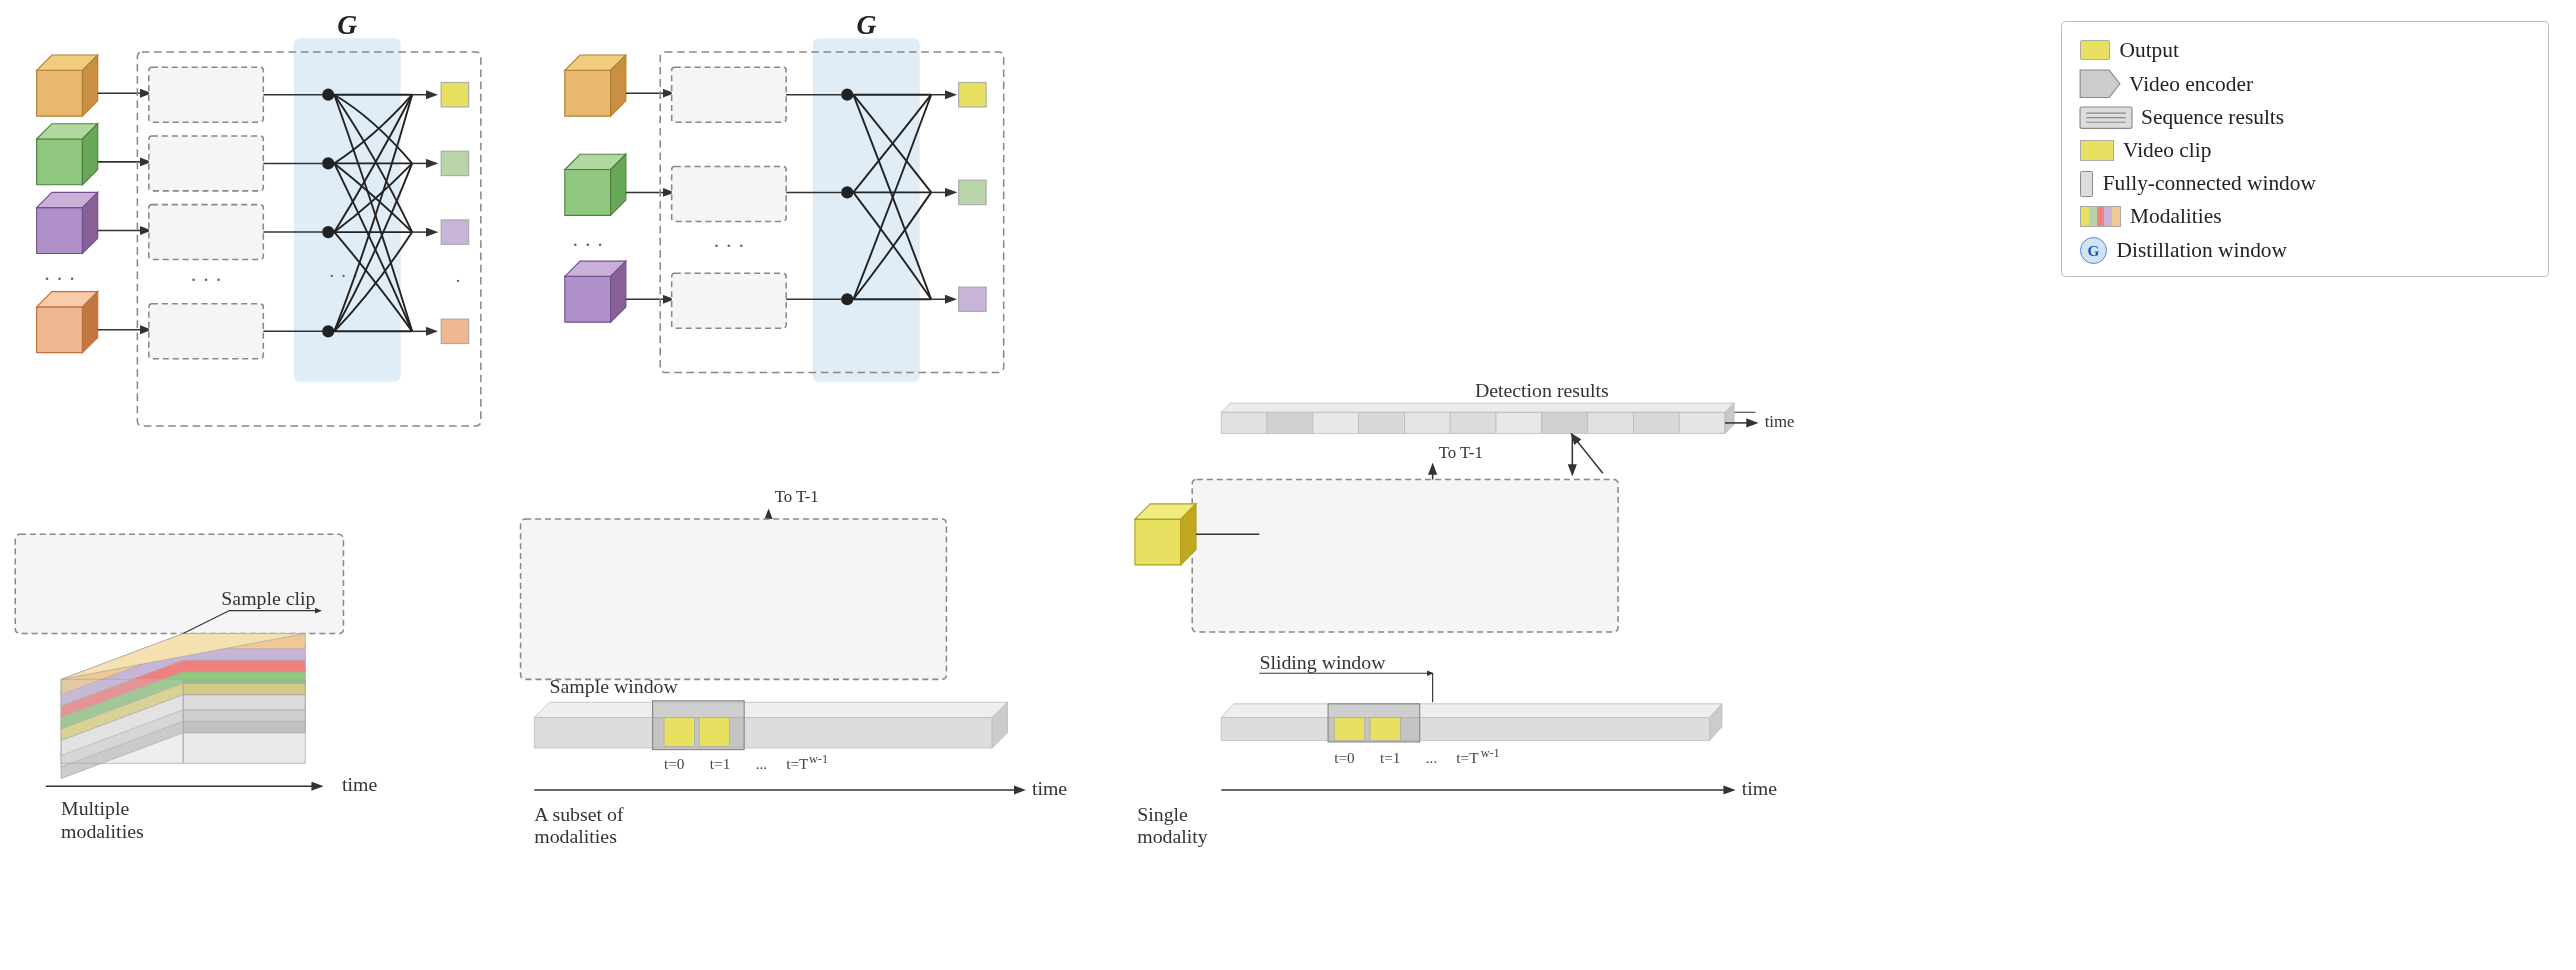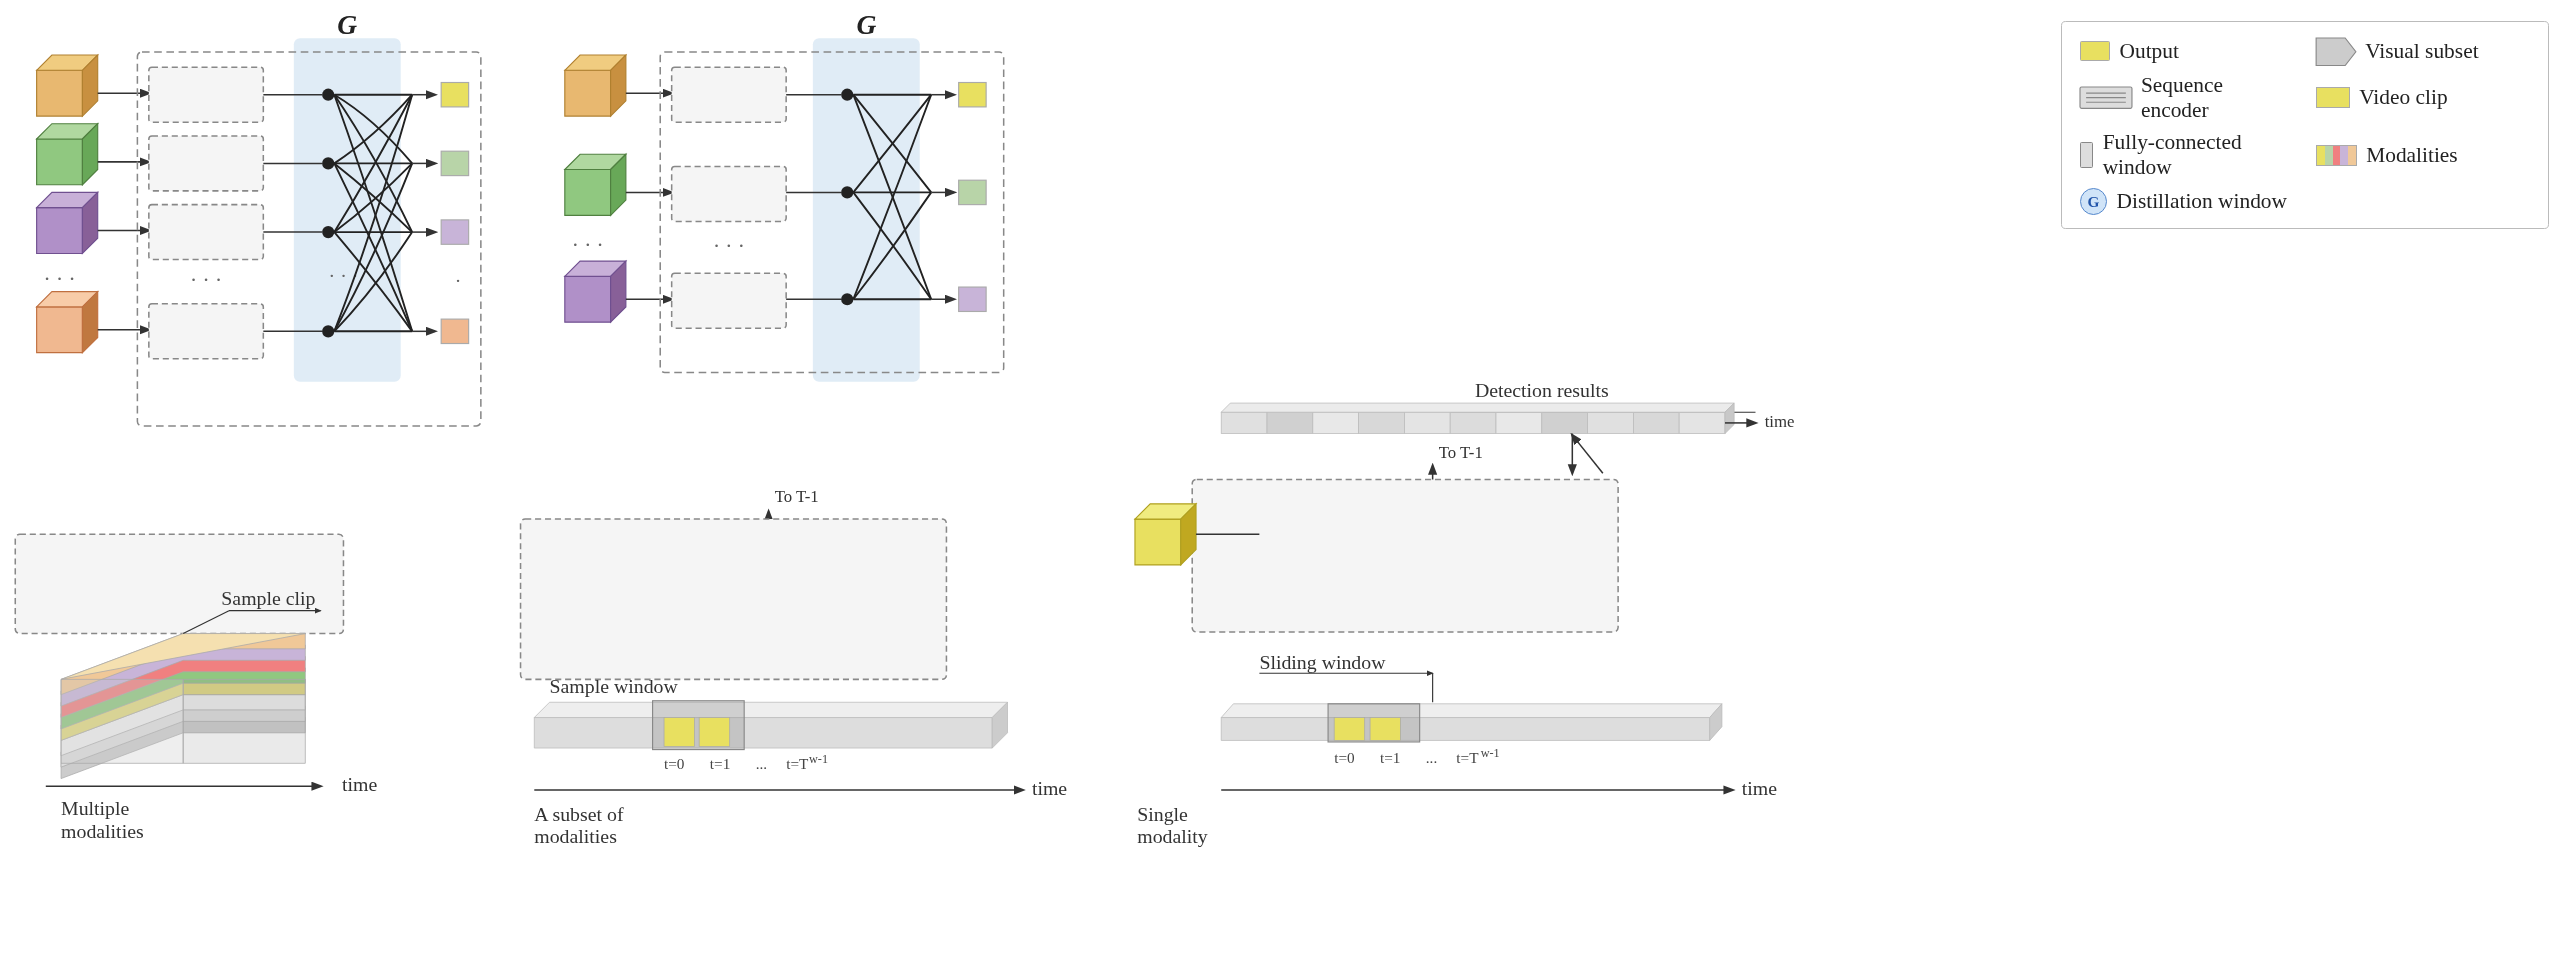--- a/index.html
+++ b/index.html
@@ -16,21 +16,21 @@
     .legend {
       position: absolute;
       top: 23px;
       right: 30.5px;
       width: 473px;
       border: 1.1px solid #bbb;
       border-radius: 4.6px;
       padding: 15.3px 18.3px 12.2px 18.3px;
       background: #fff;
       display: grid;
-      grid-template-columns: 1fr 1fr;
+      grid-template-columns: 1fr;
       gap: 7.6px 23px;
     }
     .legend-item {
       display: flex;
       align-items: center;
       gap: 9.2px;
       font-size: 21.4px;
       color: #222;
     }
 
@@ -45,30 +45,30 @@
   <div class="legend" style="top:21.4px; right:27.5px; width:488px;">
     <div class="legend-item">
       <div style="width:30.5px;height:20px;background:#e8e060;border:1.1px solid #aaa;border-radius:1.5px;"></div>
       <span>Output</span>
     </div>
     <div class="legend-item">
 
       <svg width="40" height="27.5" viewBox="0 0 52 36">
         <polygon points="0,36 0,0 38,0 52,18 38,36" fill="#ccc" stroke="#888" stroke-width="1.5"></polygon>
       </svg>
-      <span>Visual subset</span>
+      <span>Video encoder</span>
     </div>
     <div class="legend-item">
       <svg width="52" height="21.4" viewBox="0 0 68 28">
         <rect x="0" y="0" width="68" height="28" fill="#ddd" stroke="#888" stroke-width="1.5" rx="2"></rect>
         <line x1="8" y1="8" x2="60" y2="8" stroke="#888" stroke-width="1.5"></line>
         <line x1="8" y1="14" x2="60" y2="14" stroke="#888" stroke-width="1.5"></line>
         <line x1="8" y1="20" x2="60" y2="20" stroke="#888" stroke-width="1.5"></line>
       </svg>
-      <span>Sequence encoder</span>
+      <span>Sequence results</span>
     </div>
     <div class="legend-item">
       <div style="width:34px;height:21.4px;background:#e8e060;border:1.1px solid #aaa;position:relative;flex-shrink:0;">
         <div style="position:absolute;top:-3.8px;left:3.8px;width:34px;height:21.4px;background:#d4cc50;border:1.1px solid #aaa;z-index:-1;"></div>
       </div>
       <span>Video clip</span>
     </div>
     <div class="legend-item">
       <div style="width:13.7px;height:26px;background:#ddd;border:1.1px solid #888;border-radius:1.5px;flex-shrink:0;"></div>
       <span>Fully-connected window</span>

